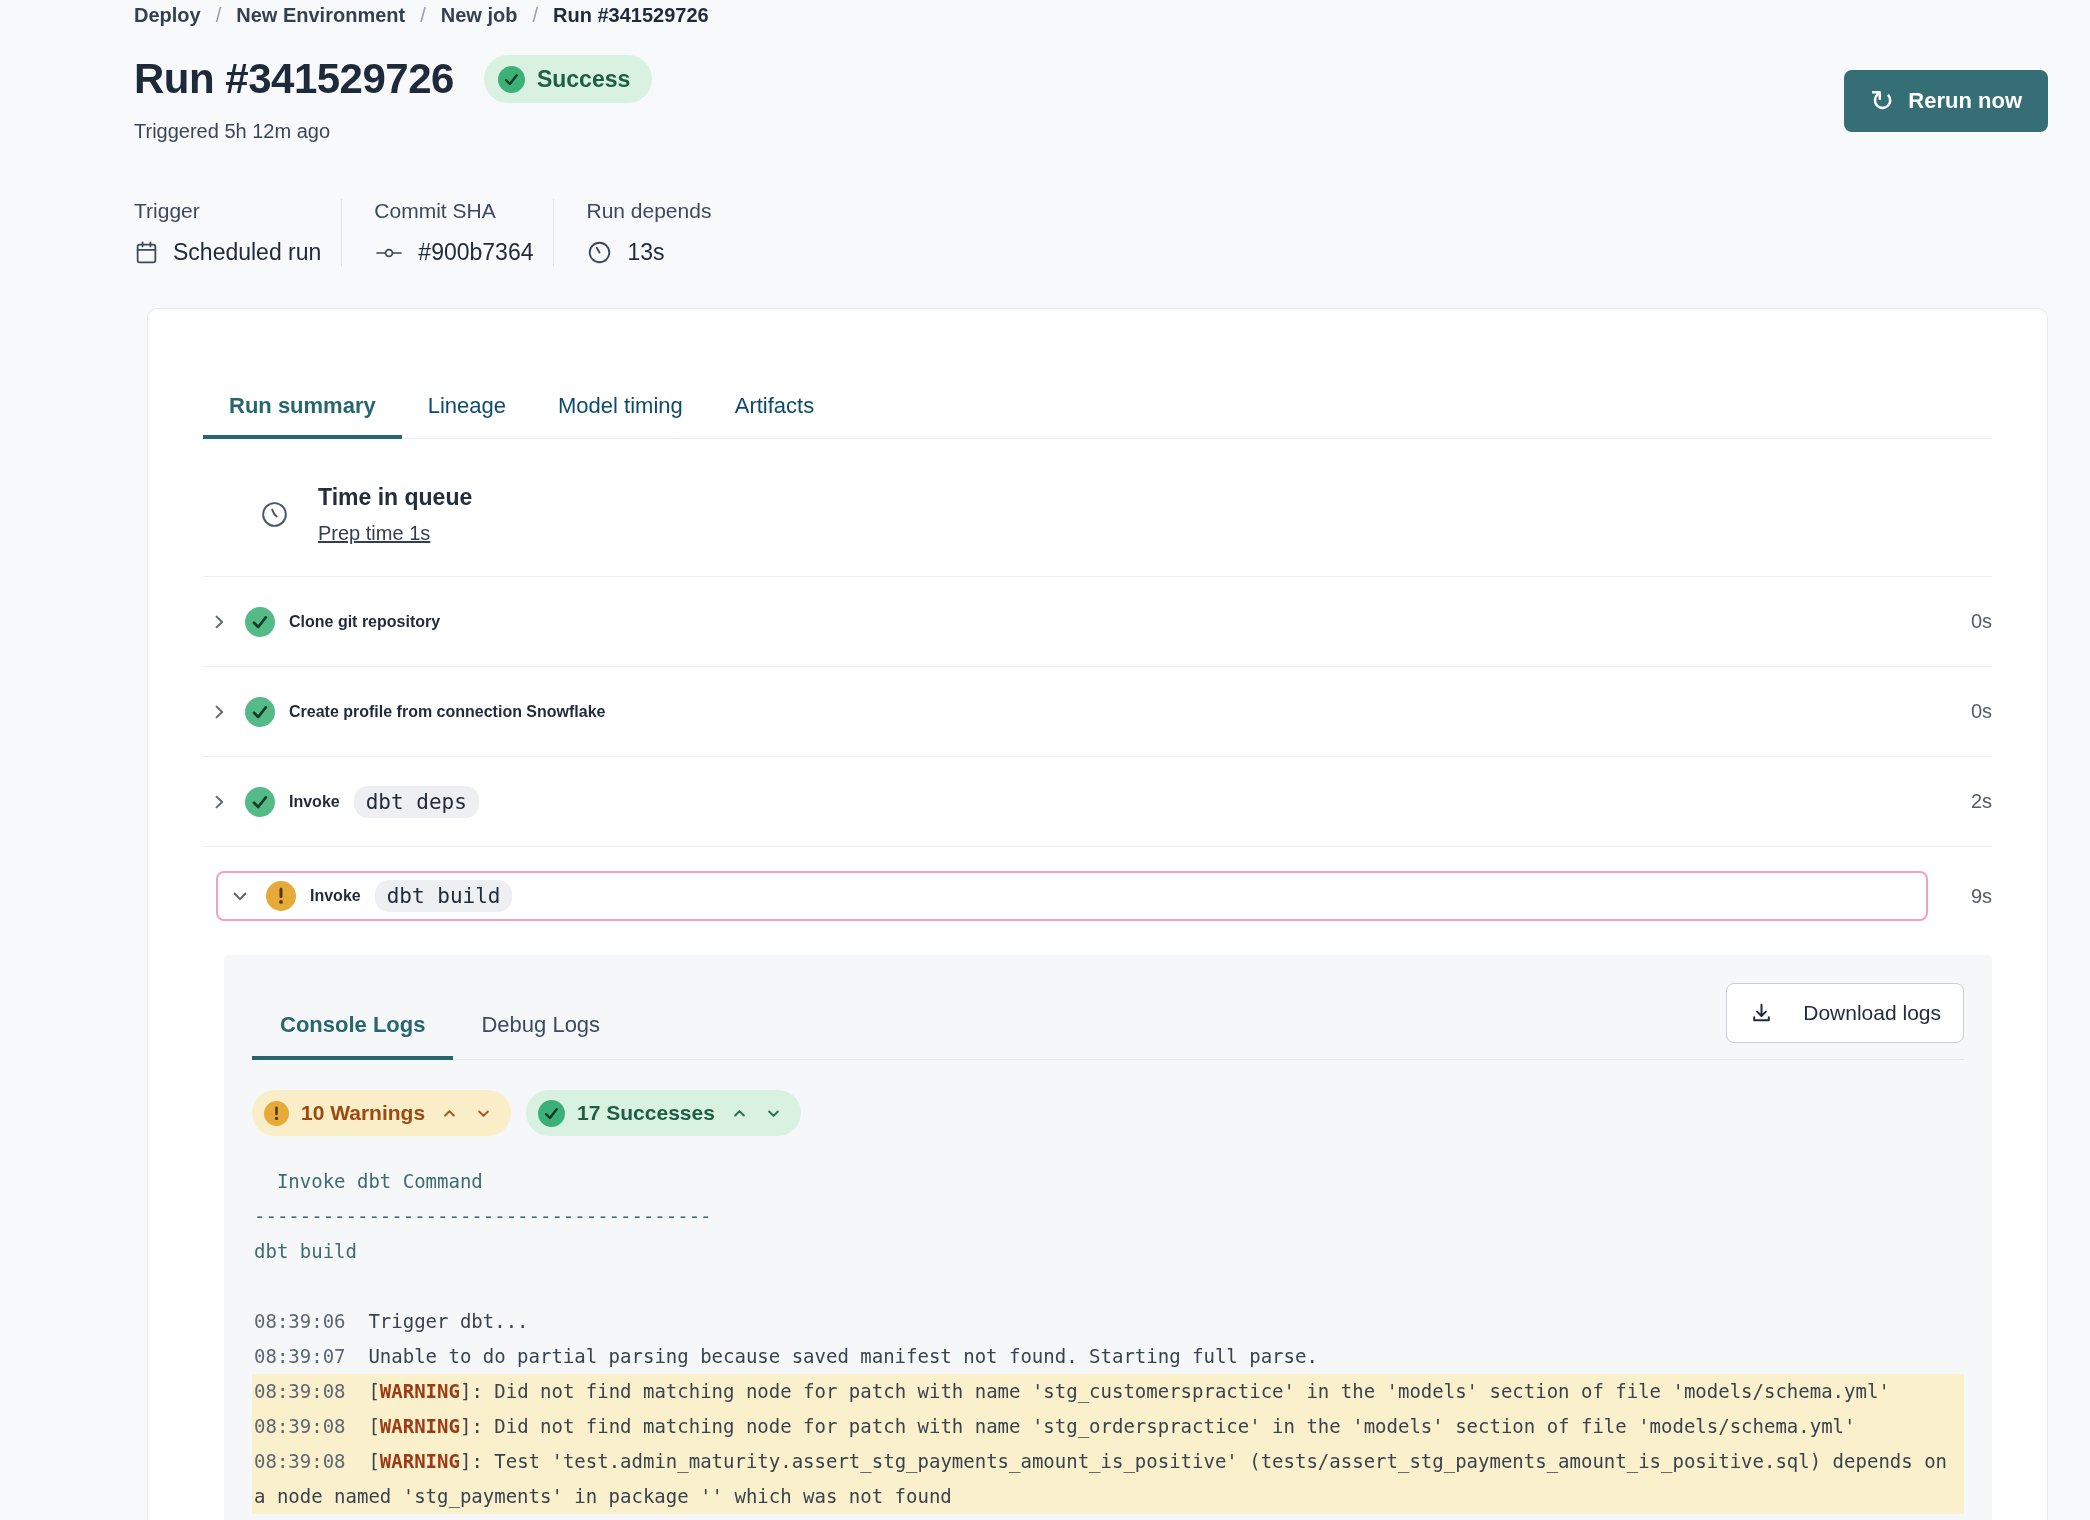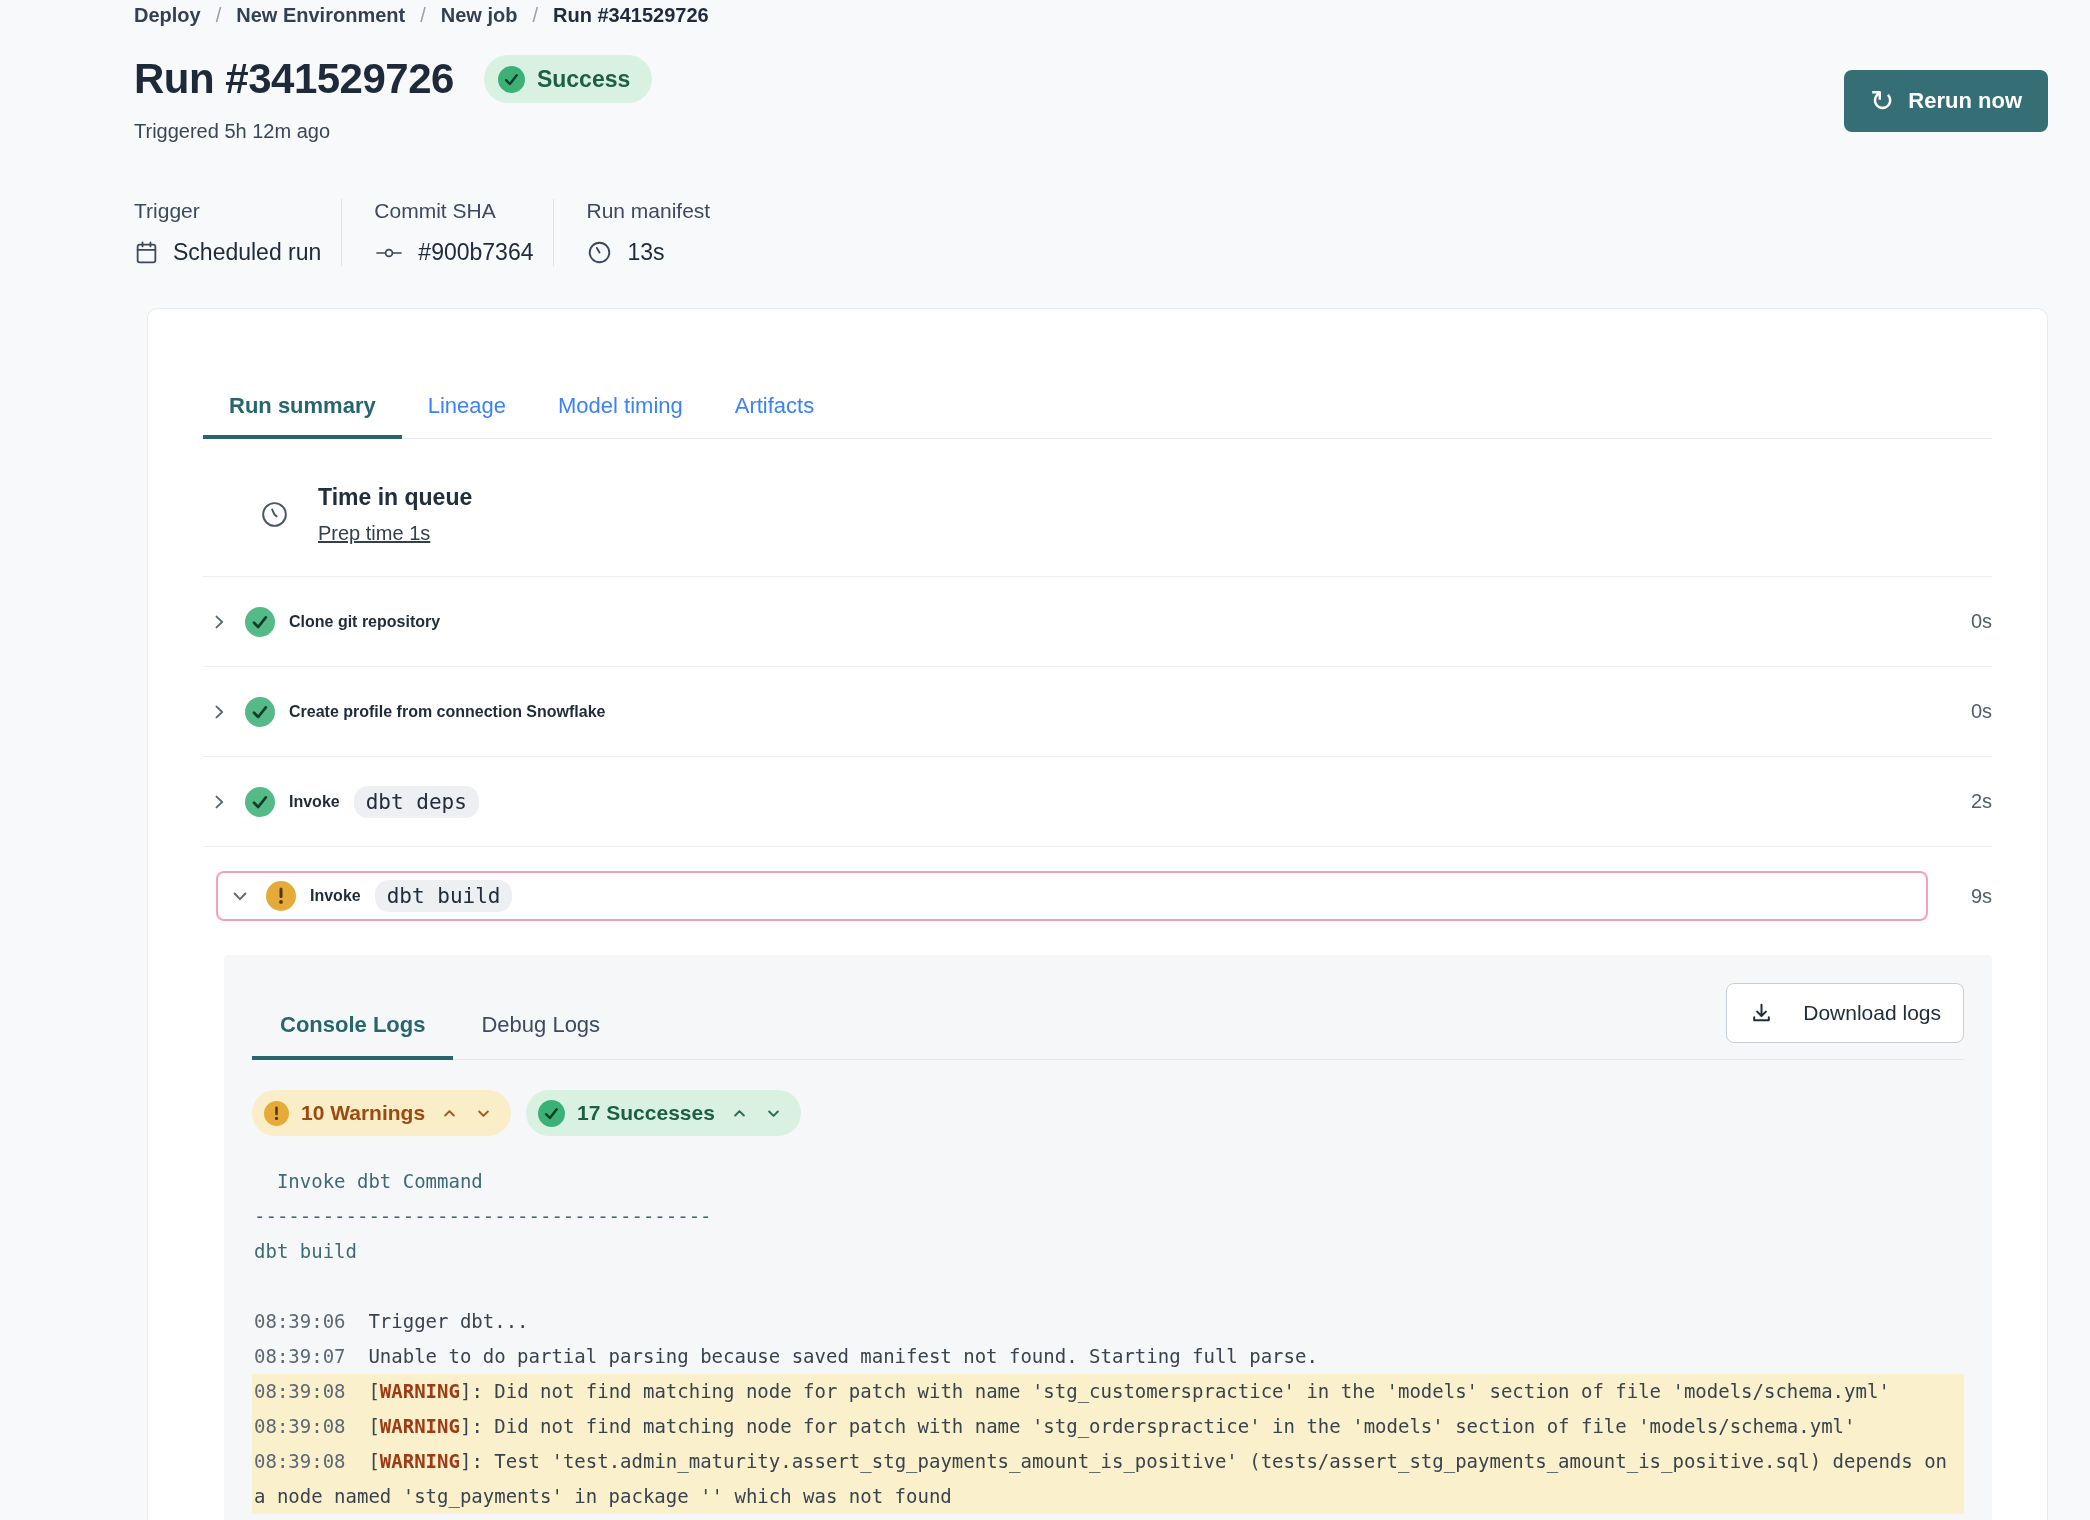--- a/index.html
+++ b/index.html
@@ -35,21 +35,21 @@
   .meta-col { min-width: 160px; padding-right: 20px; margin-right: 32px; border-right: 1px solid #dee3e9; }
   .meta-col:last-child { border-right: none; }
   .meta-label { font-size: 21px; color: #3d4961; }
   .meta-value { display: flex; align-items: center; gap: 14px; margin-top: 16px; font-size: 23px; color: #202b3b; }
   .icn { display: inline-flex; align-items: center; }
 
   
   .card { margin-left: 13px; margin-top: 42px; background: #fff; border: 1px solid #e7eaee; border-bottom: none; border-radius: 10px 10px 0 0; padding: 0 55px 40px; min-height: 1250px; }
 
   .tabs { display: flex; margin-top: 68px; border-bottom: 1px solid #e8ebef; }
-  .tab { padding: 16px 26px; font-size: 22px; color: #3b82f6; border-bottom: 4px solid transparent; margin-bottom: -1px; cursor: pointer; }
+  .tab { padding: 16px 26px; font-size: 22px; color: #0c4a6e; border-bottom: 4px solid transparent; margin-bottom: -1px; cursor: pointer; }
   .tab.active { color: var(--accent); font-weight: 700; border-bottom-color: var(--accent); }
 
   .queue-section { display: flex; gap: 28px; padding: 44px 0 30px 56px; border-bottom: 1px solid #eceef1; }
   .queue-title { font-size: 23px; font-weight: 700; color: #222d3d; line-height: 29px; }
   .queue-link { margin-top: 8px; font-size: 20px; color: #333e4f; text-decoration: underline; display: inline-block; cursor: pointer; line-height: 26px; }
 
   
   .step-row { display: flex; align-items: center; height: 90px; border-bottom: 1px solid #eceef1; }
   .step-inner { display: flex; align-items: center; flex: 1; padding-left: 6px; }
   .step-chevron { display: inline-flex; margin-right: 16px; cursor: pointer; }
@@ -140,21 +140,21 @@
           <span class="icn">
             <svg width="30" height="24" viewBox="0 0 30 24" fill="none" stroke="#3b475a" stroke-width="1.7" stroke-linecap="round">
               <circle cx="15" cy="12" r="3.4"></circle>
               <path d="M3 12h8.2M18.8 12H27"></path>
             </svg>
           </span>
           <span>#900b7364</span>
         </div>
       </div>
       <div class="meta-col">
-        <div class="meta-label">Run manifest</div>
+        <div class="meta-label">Run depends</div>
         <div class="meta-value">
           <span class="icn">
             <svg width="27" height="27" viewBox="0 0 24 24" fill="none" stroke="#3b475a" stroke-width="1.7" stroke-linecap="round">
               <circle cx="12" cy="12" r="8.7"></circle>
               <path d="M12 12 9.6 7.9"></path>
             </svg>
           </span>
           <span>13s</span>
         </div>
       </div>

